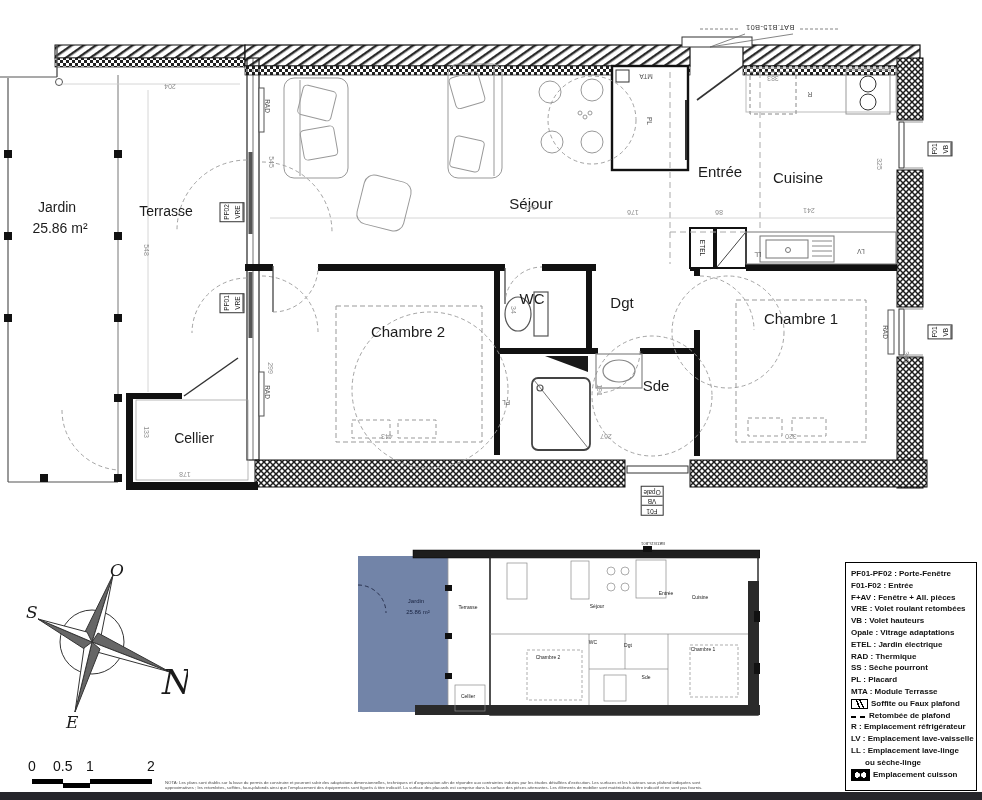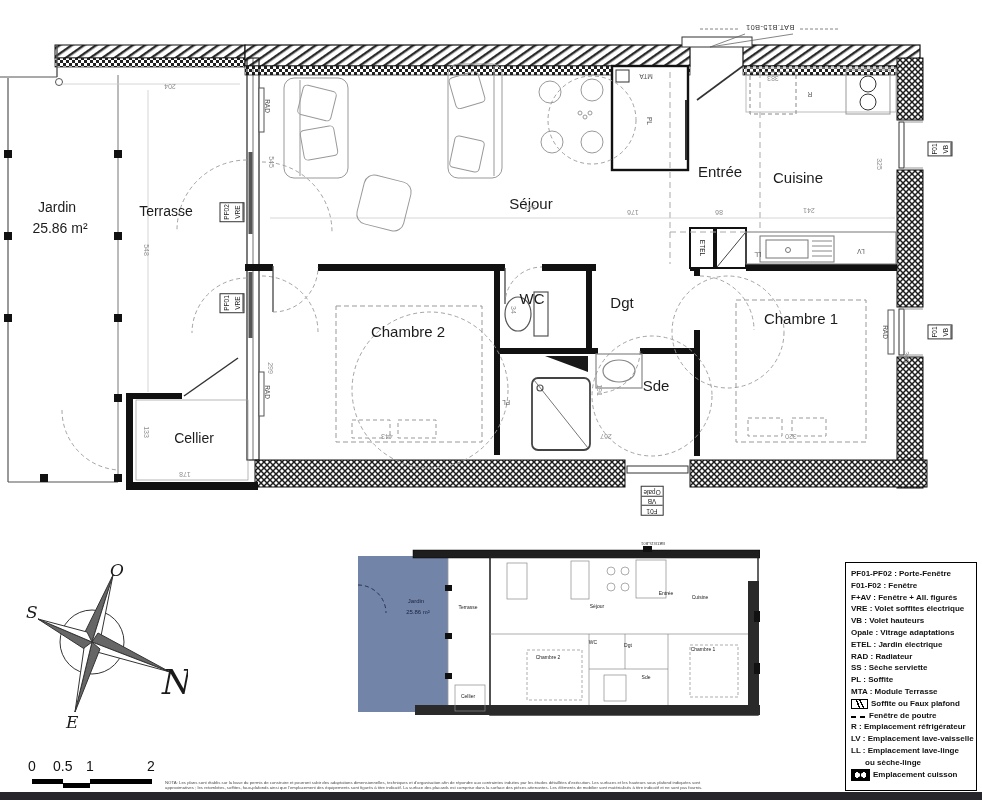--- a/index.html
+++ b/index.html
@@ -396,56 +396,56 @@
   <div class="mlbl" style="left:548px;top:657px;">Chambre 2</div>
   <div class="mlbl" style="left:703px;top:649px;">Chambre 1</div>
   <div class="mlbl" style="left:646px;top:677px;">Sde</div>
   <div class="mlbl" style="left:468px;top:696px;">Cellier</div>
 
   <div class="legend">
     <div class="row">
         <span>PF01-PF02 : Porte-Fenêtre</span>
       </div>
     <div class="row">
-        <span>F01-F02 : Fenêtre</span>
-      </div>
-    <div class="row">
-        <span>F+AV : Fenêtre + All. figurés</span>
-      </div>
-    <div class="row">
-        <span>VRE : Volet soffites électrique</span>
+        <span>F01-F02 : Entrée</span>
+      </div>
+    <div class="row">
+        <span>F+AV : Fenêtre + All. pièces</span>
+      </div>
+    <div class="row">
+        <span>VRE : Volet roulant retombées</span>
       </div>
     <div class="row">
         <span>VB : Volet hauteurs</span>
       </div>
     <div class="row">
         <span>Opale : Vitrage adaptations</span>
       </div>
     <div class="row">
         <span>ETEL : Jardin électrique</span>
       </div>
     <div class="row">
-        <span>RAD : Radiateur</span>
-      </div>
-    <div class="row">
-        <span>SS : Sèche serviette</span>
-      </div>
-    <div class="row">
-        <span>PL : Soffite</span>
+        <span>RAD : Thermique</span>
+      </div>
+    <div class="row">
+        <span>SS : Sèche pourront</span>
+      </div>
+    <div class="row">
+        <span>PL : Placard</span>
       </div>
     <div class="row">
         <span>MTA : Module Terrasse</span>
       </div>
     <div class="row">
         <span class="icon-soffite"></span>
         <span>Soffite ou Faux plafond</span>
       </div>
     <div class="row">
         <span class="icon-beam"></span>
-        <span>Fenêtre de poutre</span>
+        <span>Retombée de plafond</span>
       </div>
     <div class="row">
         <span>R : Emplacement réfrigérateur</span>
       </div>
     <div class="row">
         <span>LV : Emplacement lave-vaisselle</span>
       </div>
     <div class="row">
         <span>LL : Emplacement lave-linge</span>
       </div>

